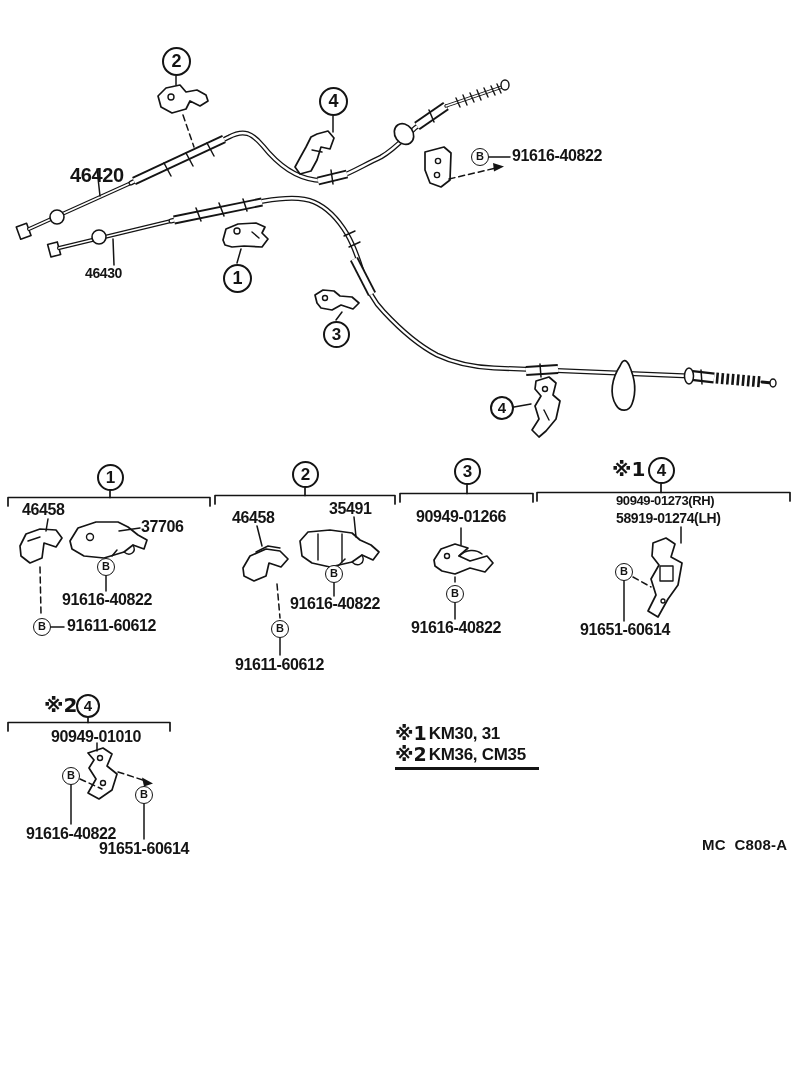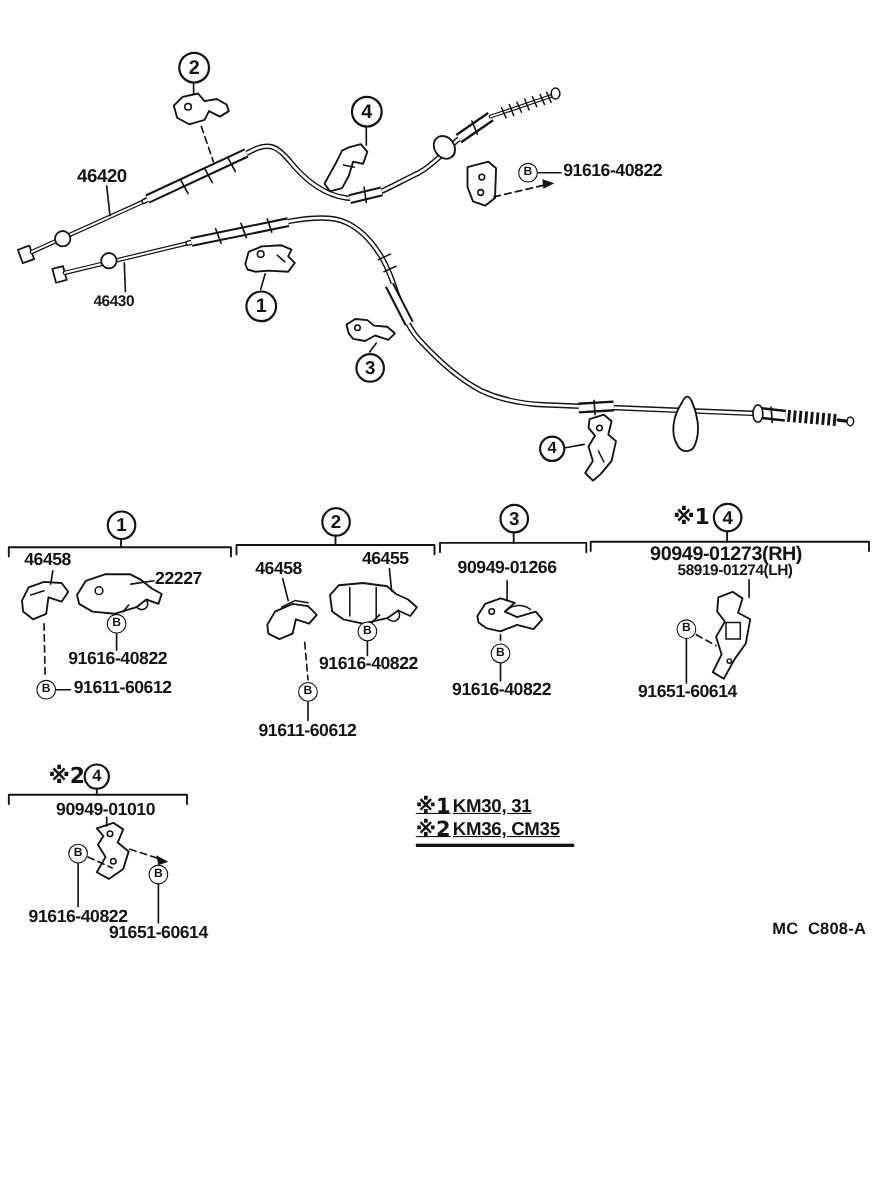--- a/index.html
+++ b/index.html
@@ -20,21 +20,21 @@
   .co-md{width:27px;height:27px;font-size:17px;line-height:23px;}
   .co-sm{width:24px;height:24px;font-size:15px;line-height:20px;}
   .bsym{
     position:absolute;width:18px;height:18px;border:1.8px solid #141414;border-radius:50%;
     font-size:11px;font-weight:700;line-height:14.5px;text-align:center;background:#fff;box-sizing:border-box;
   }
   .mark-lbl{
     position:absolute;font-weight:700;font-size:20px;white-space:nowrap;
     font-family:"DejaVu Sans","Liberation Sans",sans-serif;
   }
-  .notes{position:absolute;left:378px;top:722px;text-decoration:underline;}
+  .notes{position:absolute;left:395px;top:722px;}
   .note-line{white-space:nowrap;font-weight:700;height:21px;}
   .note-line .mark{font-size:19px;font-family:"DejaVu Sans","Liberation Sans",sans-serif;vertical-align:-1px;}
   .note-line .ntext{font-size:17px;letter-spacing:-0.3px;margin-left:2px;}
   .note-underline{width:144px;height:3px;background:#141414;margin-top:3px;}
   .doccode{
     position:absolute;left:702px;top:836px;font-weight:700;font-size:15px;
     letter-spacing:0.2px;white-space:pre;
   }
 </style>
 </head>
@@ -216,49 +216,49 @@
 
   </g>
 </svg>
 
 <div class="co co-lg" style="left:162px;top:47px">2</div>
 <div class="co co-lg" style="left:319px;top:87px">4</div>
 <div class="co co-lg" style="left:223px;top:264px">1</div>
 <div class="co co-md" style="left:323px;top:321px">3</div>
 <div class="co co-sm" style="left:490px;top:396px">4</div>
 
-<div class="lbl" style="left:70px;top:151px;font-size:17px">46420</div>
+<div class="lbl" style="left:70px;top:165px;font-size:20px">46420</div>
 <div class="lbl" style="left:85px;top:266px;font-size:14px">46430</div>
 <div class="lbl" style="left:512px;top:148px">91616-40822</div>
 <div class="bsym" style="left:471px;top:148px">B</div>
 
 <div class="co co-md" style="left:97px;top:464px">1</div>
 <div class="lbl" style="left:22px;top:502px">46458</div>
-<div class="lbl" style="left:141px;top:519px">22227</div>
+<div class="lbl" style="left:141px;top:519px">37706</div>
 <div class="bsym" style="left:97px;top:558px">B</div>
 <div class="lbl" style="left:62px;top:592px">91616-40822</div>
 <div class="bsym" style="left:33px;top:618px">B</div>
 <div class="lbl" style="left:67px;top:618px">91611-60612</div>
 
 <div class="co co-md" style="left:292px;top:461px">2</div>
 <div class="lbl" style="left:232px;top:510px">46458</div>
-<div class="lbl" style="left:329px;top:501px">46455</div>
+<div class="lbl" style="left:329px;top:501px">35491</div>
 <div class="bsym" style="left:325px;top:565px">B</div>
 <div class="lbl" style="left:290px;top:596px">91616-40822</div>
 <div class="bsym" style="left:271px;top:620px">B</div>
 <div class="lbl" style="left:235px;top:657px">91611-60612</div>
 
 <div class="co co-md" style="left:454px;top:458px">3</div>
 <div class="lbl" style="left:416px;top:509px">90949-01266</div>
 <div class="bsym" style="left:446px;top:585px">B</div>
 <div class="lbl" style="left:411px;top:620px">91616-40822</div>
 
 <div class="mark-lbl" style="left:612px;top:457px">※1</div>
 <div class="co co-md" style="left:648px;top:457px">4</div>
-<div class="lbl" style="left:591px;top:494px;font-size:18px">90949-01273(RH)</div>
+<div class="lbl" style="left:616px;top:494px;font-size:13px">90949-01273(RH)</div>
 <div class="lbl" style="left:616px;top:511px;font-size:14px">58919-01274(LH)</div>
 <div class="bsym" style="left:615px;top:563px">B</div>
 <div class="lbl" style="left:580px;top:622px">91651-60614</div>
 
 <div class="mark-lbl" style="left:44px;top:693px">※2</div>
 <div class="co co-sm" style="left:76px;top:694px">4</div>
 <div class="lbl" style="left:51px;top:729px">90949-01010</div>
 <div class="bsym" style="left:62px;top:767px">B</div>
 <div class="bsym" style="left:135px;top:786px">B</div>
 <div class="lbl" style="left:26px;top:826px">91616-40822</div>

